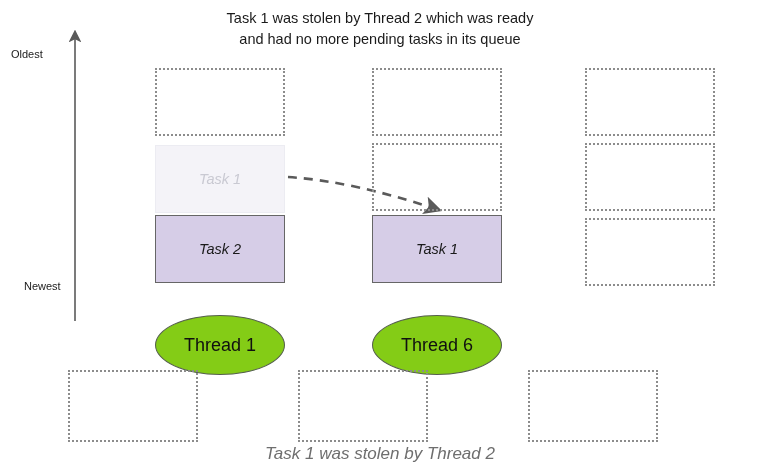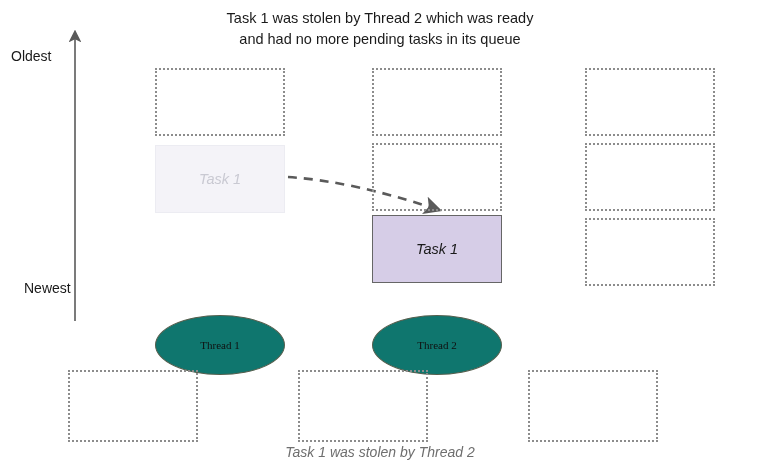--- a/index.html
+++ b/index.html
@@ -20,21 +20,21 @@
     font-size:14.5px;
     line-height:21px;
     color:#1a1a1a;
     white-space:pre-line;
   }
 
   
   .axis-svg{position:absolute;left:0;top:0;width:760px;height:466px;pointer-events:none;}
   .axis-label{
     position:absolute;
-    font-size:14px;
+    font-size:11px;
     color:#1a1a1a;
     white-space:nowrap;
   }
   .axis-oldest{left:11px;top:48px;}
   .axis-newest{left:24px;top:280px;}
 
   
   .cell{
     position:absolute;
     box-sizing:border-box;
@@ -58,43 +58,42 @@
     font-size:14.5px;
     color:#c9c9d2;
   }
 
   
   .thread{
     position:absolute;
     box-sizing:border-box;
     width:130px;height:60px;
     border-radius:50%;
-    background:#0f766e;
+    background:#84cc16;
     border:1.5px solid #555f4e;
     display:flex;align-items:center;justify-content:center;
-    font-size:11px;
+    font-size:18px;
     color:#101010;
-    font-family:Liberation Serif, serif;
   }
 
   
   .bottom-cell{
     position:absolute;
     box-sizing:border-box;
     width:130px;height:72px;
     border:2px dotted #8c8c8c;
   }
 
   
   .caption{
     position:absolute;
     left:0;top:444px;width:760px;
     text-align:center;
     font-style:italic;
-    font-size:14px;
+    font-size:17px;
     color:#6e6e6e;
   }
 </style>
 </head>
 <body>
 
 <div id="stage">
 
   <div class="title">Task 1 was stolen by Thread 2 which was ready
 and had no more pending tasks in its queue</div>
@@ -110,26 +109,27 @@
     </defs>
     <line x1="75" y1="321" x2="75" y2="36" stroke="#5a5a5a" stroke-width="1.6" marker-end="url(#axhead)"></line>
     <path d="M288,177 C332,180 378,190 436,209" stroke="#5a5a5a" stroke-width="2.6" fill="none" stroke-dasharray="9,7" marker-end="url(#stealhead)"></path>
   </svg>
 
   <div class="axis-label axis-oldest">Oldest</div>
   <div class="axis-label axis-newest">Newest</div>
 
   <div class="cell empty" style="left:155px;top:68px;"></div>
   <div class="cell ghost" style="left:155px;top:145px;">Task 1</div>
+  <div class="cell filled" style="left:155px;top:215px;">Task 2</div>
   <div class="thread" style="left:155px;top:315px;">Thread 1</div>
 
   <div class="cell empty" style="left:372px;top:68px;"></div>
   <div class="cell empty" style="left:372px;top:143px;"></div>
   <div class="cell filled" style="left:372px;top:215px;">Task 1</div>
-  <div class="thread" style="left:372px;top:315px;">Thread 2</div>
+  <div class="thread" style="left:372px;top:315px;">Thread 6</div>
 
   <div class="cell empty" style="left:585px;top:68px;"></div>
   <div class="cell empty" style="left:585px;top:143px;"></div>
   <div class="cell empty" style="left:585px;top:218px;"></div>
 
   <div class="bottom-cell" style="left:68px;top:370px;"></div>
   <div class="bottom-cell" style="left:298px;top:370px;"></div>
   <div class="bottom-cell" style="left:528px;top:370px;"></div>
 
   <div class="caption">Task 1 was stolen by Thread 2</div>

